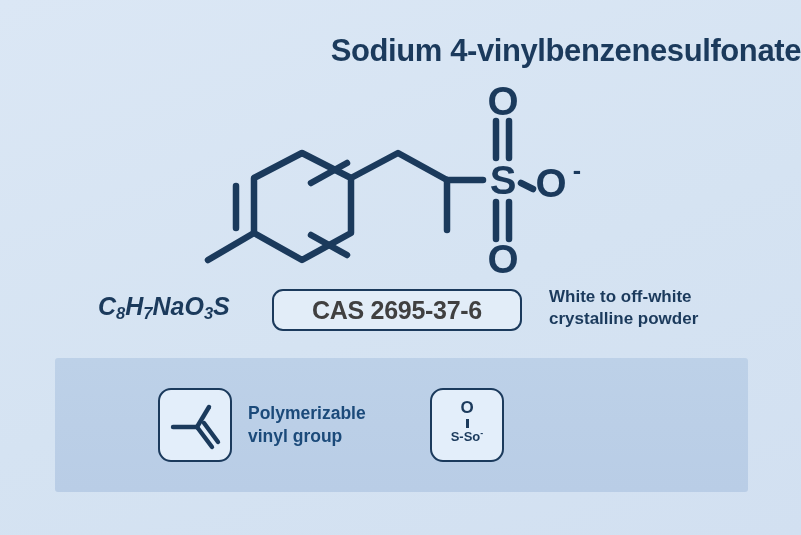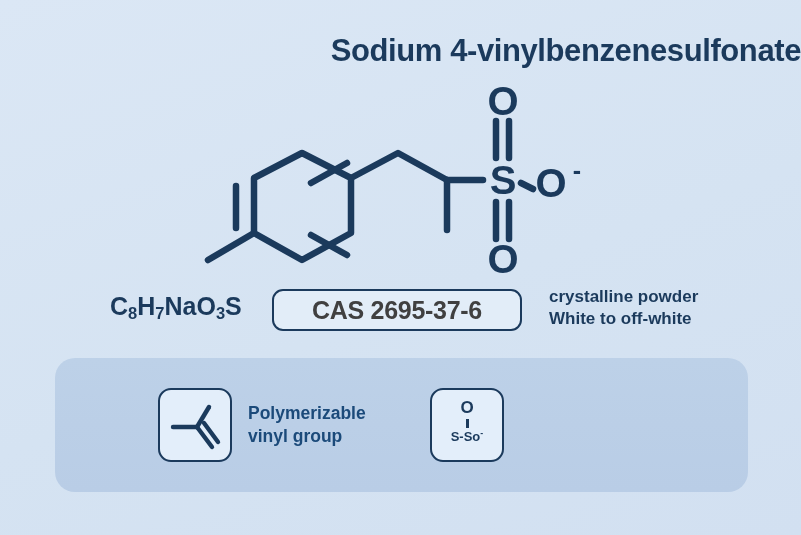--- a/index.html
+++ b/index.html
@@ -38,24 +38,25 @@
     position: absolute;
     left: 0;
     top: 85px;
     width: 801px;
     height: 190px;
   }
 
   
   .info-row {
     position: absolute;
-    left: 12px;
+    left: 0;
     top: 278px;
     width: 672px;
     height: 62px;
+    font-style: italic;
   }
   .formula {
     position: absolute;
     left: 98px;
     top: 14px;
     font-size: 25px;
     font-weight: bold;
     color: #1b3a5c;
     white-space: nowrap;
   }
@@ -94,21 +95,21 @@
     line-height: 1.28;
   }
 
   
   .feature-panel {
     position: absolute;
     left: 55px;
     top: 358px;
     width: 693px;
     height: 134px;
-    border-radius: 20px;
+    border-radius: 3px;
     background: linear-gradient(180deg, #bdd1e8 0%, #b9cde6 100%);
   }
   .feature {
     position: absolute;
     top: 30px;
     display: flex;
     align-items: center;
     gap: 16px;
   }
   .feature-a { left: 103px; }
@@ -206,22 +207,22 @@
 
   <div class="info-row">
     <div class="formula"><span>C</span><sub>8</sub><span>H</span><sub>7</sub><span>Na</span><span>O</span><sub>3</sub><span>S</span></div>
   </div>
 
   <div class="cas-badge">
     <span class="cas-text">CAS 2695-37-6</span>
   </div>
 
   <div class="appearance">
+    <div>White to off-white</div>
     <div>crystalline powder</div>
-    <div>White to off-white</div>
   </div>
 
   <div class="feature-panel">
 
     <div class="feature feature-a">
       <div class="feat-icon">
         <svg viewBox="0 0 74 74" width="74" height="74">
           <g fill="none" stroke="#1b3a5c" stroke-width="4.4" stroke-linecap="round">
             <line x1="13" y1="37" x2="37" y2="37"></line>
             <line x1="37" y1="37" x2="49" y2="17"></line>

